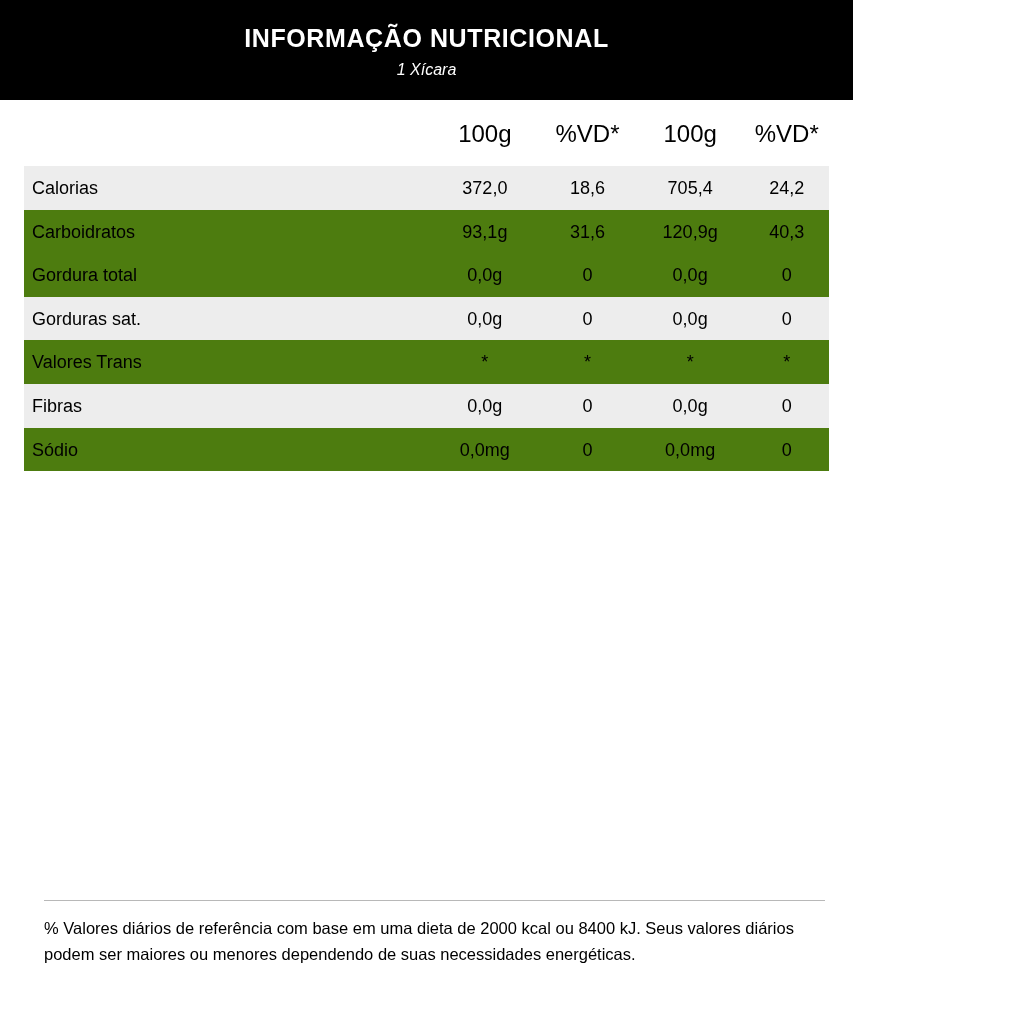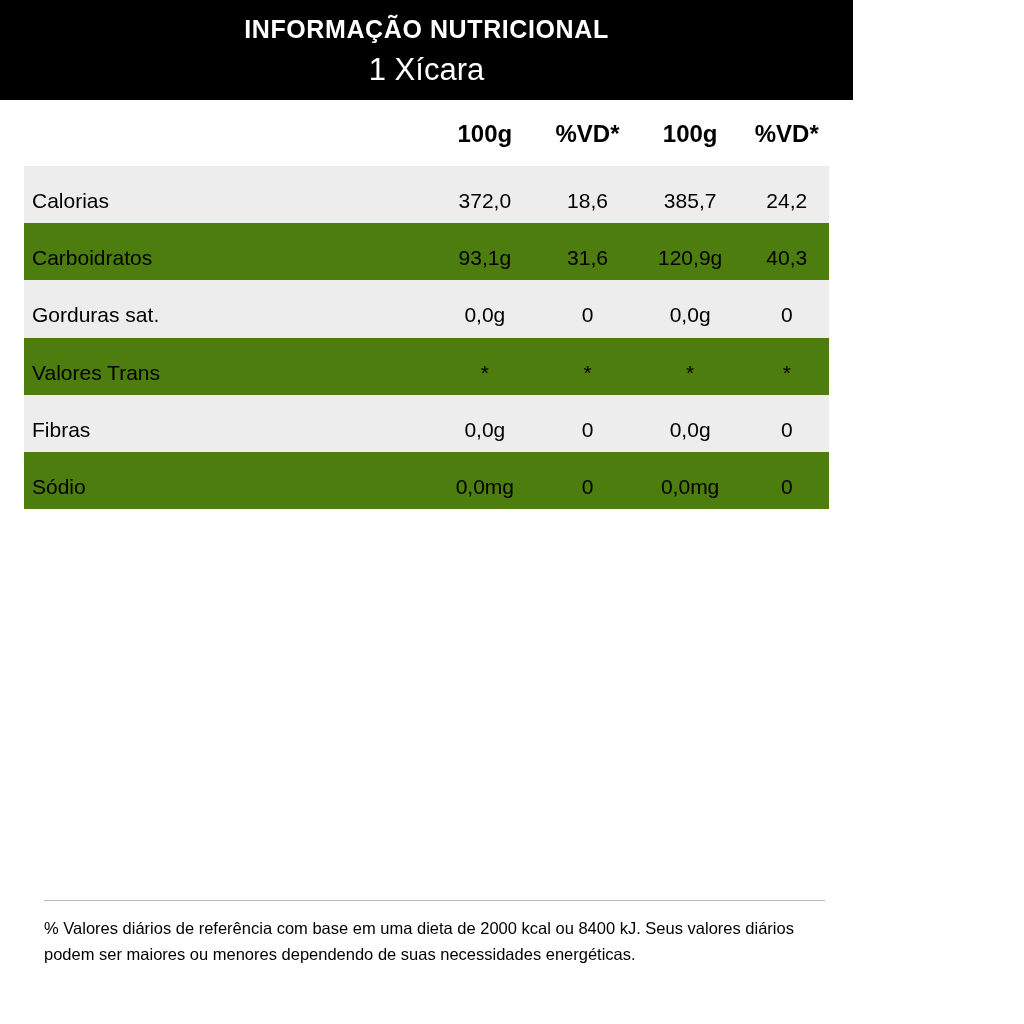--- a/index.html
+++ b/index.html
@@ -34,55 +34,56 @@
     padding-top: 4px;
   }
   .header-title {
     font-size: 25px;
     font-weight: bold;
     letter-spacing: 0.6px;
     line-height: 1.15;
     text-align: center;
   }
   .header-subtitle {
-    font-size: 31px;
+    font-size: 16px;
     font-weight: normal;
     line-height: 1.25;
     margin-top: 7px;
     text-align: center;
+    font-style: italic;
   }
 
   
   .table-wrap {
     padding: 0 24px;
     box-sizing: border-box;
   }
   table.nutri {
     width: 100%;
     border-collapse: collapse;
     table-layout: fixed;
   }
   table.nutri col.c-label { width: 50.5%; }
   table.nutri col.c-v1    { width: 13.5%; }
   table.nutri col.c-p1    { width: 12.0%; }
   table.nutri col.c-v2    { width: 13.5%; }
   table.nutri col.c-p2    { width: 10.5%; }
 
   table.nutri thead th {
     font-size: 24px;
-    font-weight: bold;
+    font-weight: normal;
     text-align: center;
     padding: 20px 0 18px 0;
     vertical-align: bottom;
   }
   table.nutri thead th.label-head { text-align: left; }
 
   table.nutri tbody td {
-    font-size: 21px;
-    padding: 22px 0 10px 0;
+    font-size: 18px;
+    padding: 12px 0 10px 0;
     text-align: center;
     vertical-align: middle;
     line-height: 1.2;
   }
   table.nutri tbody td.label {
     text-align: left;
     padding-left: 8px;
   }
   table.nutri tbody tr.shade td {
     background: #ededed;
@@ -134,30 +135,37 @@
           <th>%VD*</th>
           <th>100g</th>
           <th>%VD*</th>
         </tr>
       </thead>
       <tbody>
         <tr class="shade">
           <td class="label">Calorias</td>
           <td>372,0</td>
           <td>18,6</td>
-          <td>385,7</td>
+          <td>705,4</td>
           <td>24,2</td>
         </tr>
         <tr class="plain">
           <td class="label">Carboidratos</td>
           <td>93,1g</td>
           <td>31,6</td>
           <td>120,9g</td>
           <td>40,3</td>
         </tr>
+        <tr class="plain">
+          <td class="label">Gordura total</td>
+          <td>0,0g</td>
+          <td>0</td>
+          <td>0,0g</td>
+          <td>0</td>
+        </tr>
         <tr class="shade">
           <td class="label">Gorduras sat.</td>
           <td>0,0g</td>
           <td>0</td>
           <td>0,0g</td>
           <td>0</td>
         </tr>
         <tr class="plain">
           <td class="label">Valores Trans</td>
           <td>*</td>

